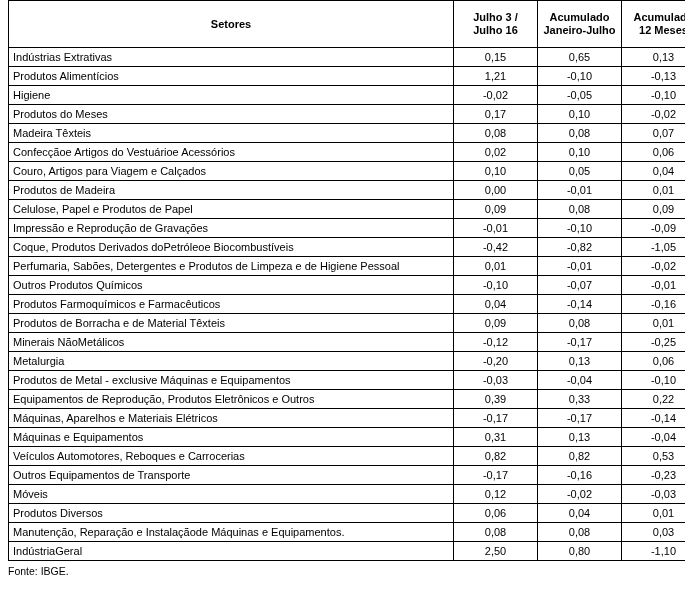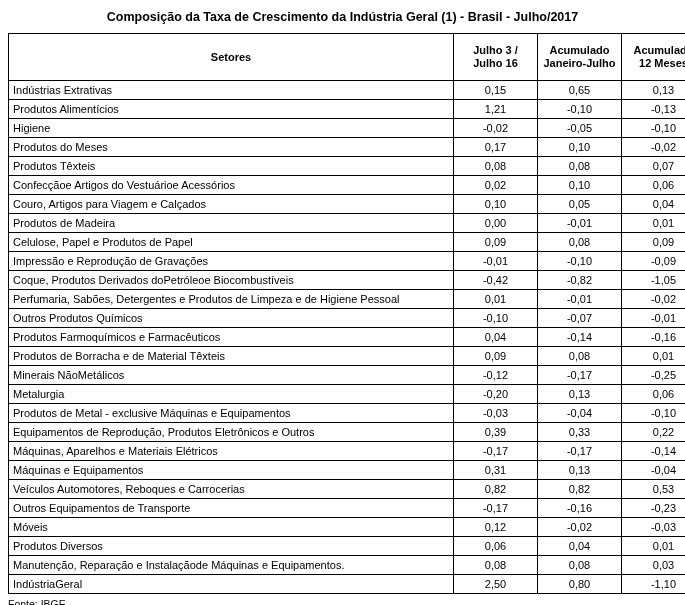--- a/index.html
+++ b/index.html
@@ -74,21 +74,20 @@
   }
   .footnotes p {
     margin: 0 0 1px 0;
   }
 </style>
 </head>
 <body>
 
 <div class="page">
 
-  <div class="title">Composição da Taxa de Crescimento da Indústria Geral (1) - Brasil - Julho/2017</div>
 
   <table class="main">
     <thead>
       <tr>
         <th class="col-setores">Setores</th>
         <th class="col-n1">
           <span>Julho 3 /</span><br>
           <span>Julho 16</span>
         </th>
         <th class="col-n2">
@@ -120,21 +119,21 @@
         <td class="num">-0,05</td>
         <td class="num">-0,10</td>
       </tr>
       <tr>
         <td class="setor">Produtos do Meses</td>
         <td class="num">0,17</td>
         <td class="num">0,10</td>
         <td class="num">-0,02</td>
       </tr>
       <tr>
-        <td class="setor">Produtos Têxteis</td>
+        <td class="setor">Madeira Têxteis</td>
         <td class="num">0,08</td>
         <td class="num">0,08</td>
         <td class="num">0,07</td>
       </tr>
       <tr>
         <td class="setor">Confecçãoe Artigos do Vestuárioe Acessórios</td>
         <td class="num">0,02</td>
         <td class="num">0,10</td>
         <td class="num">0,06</td>
       </tr>

